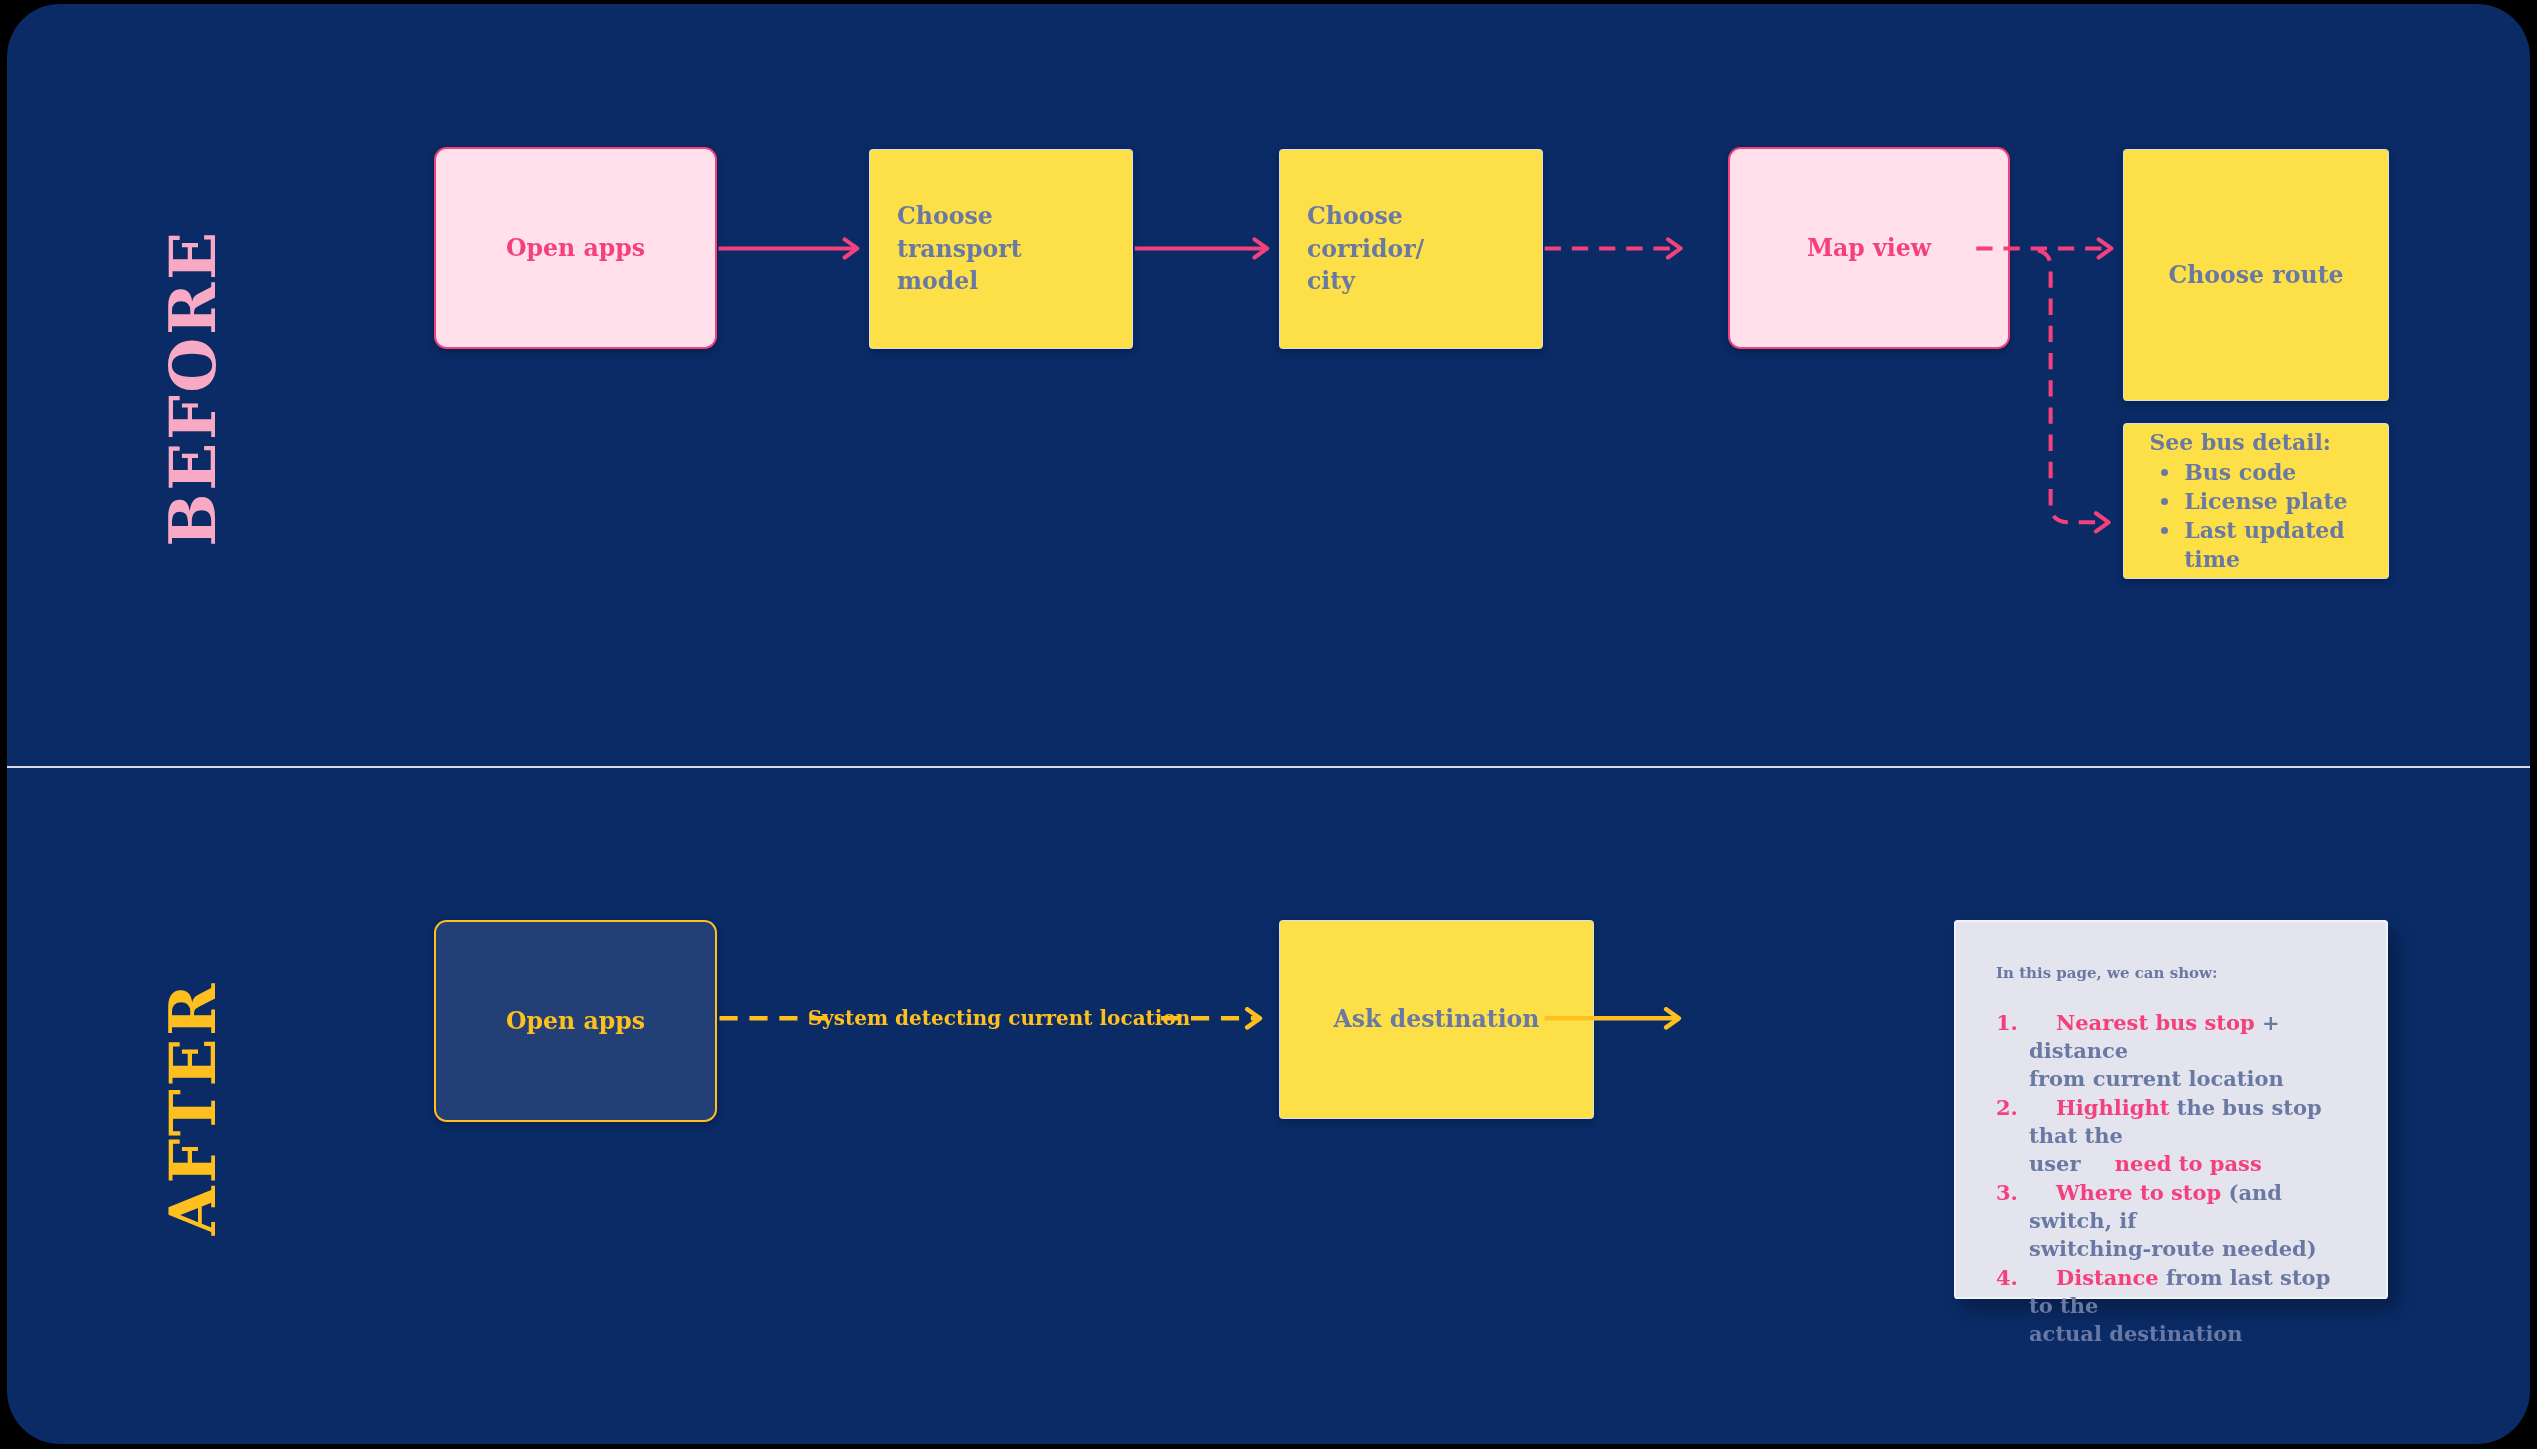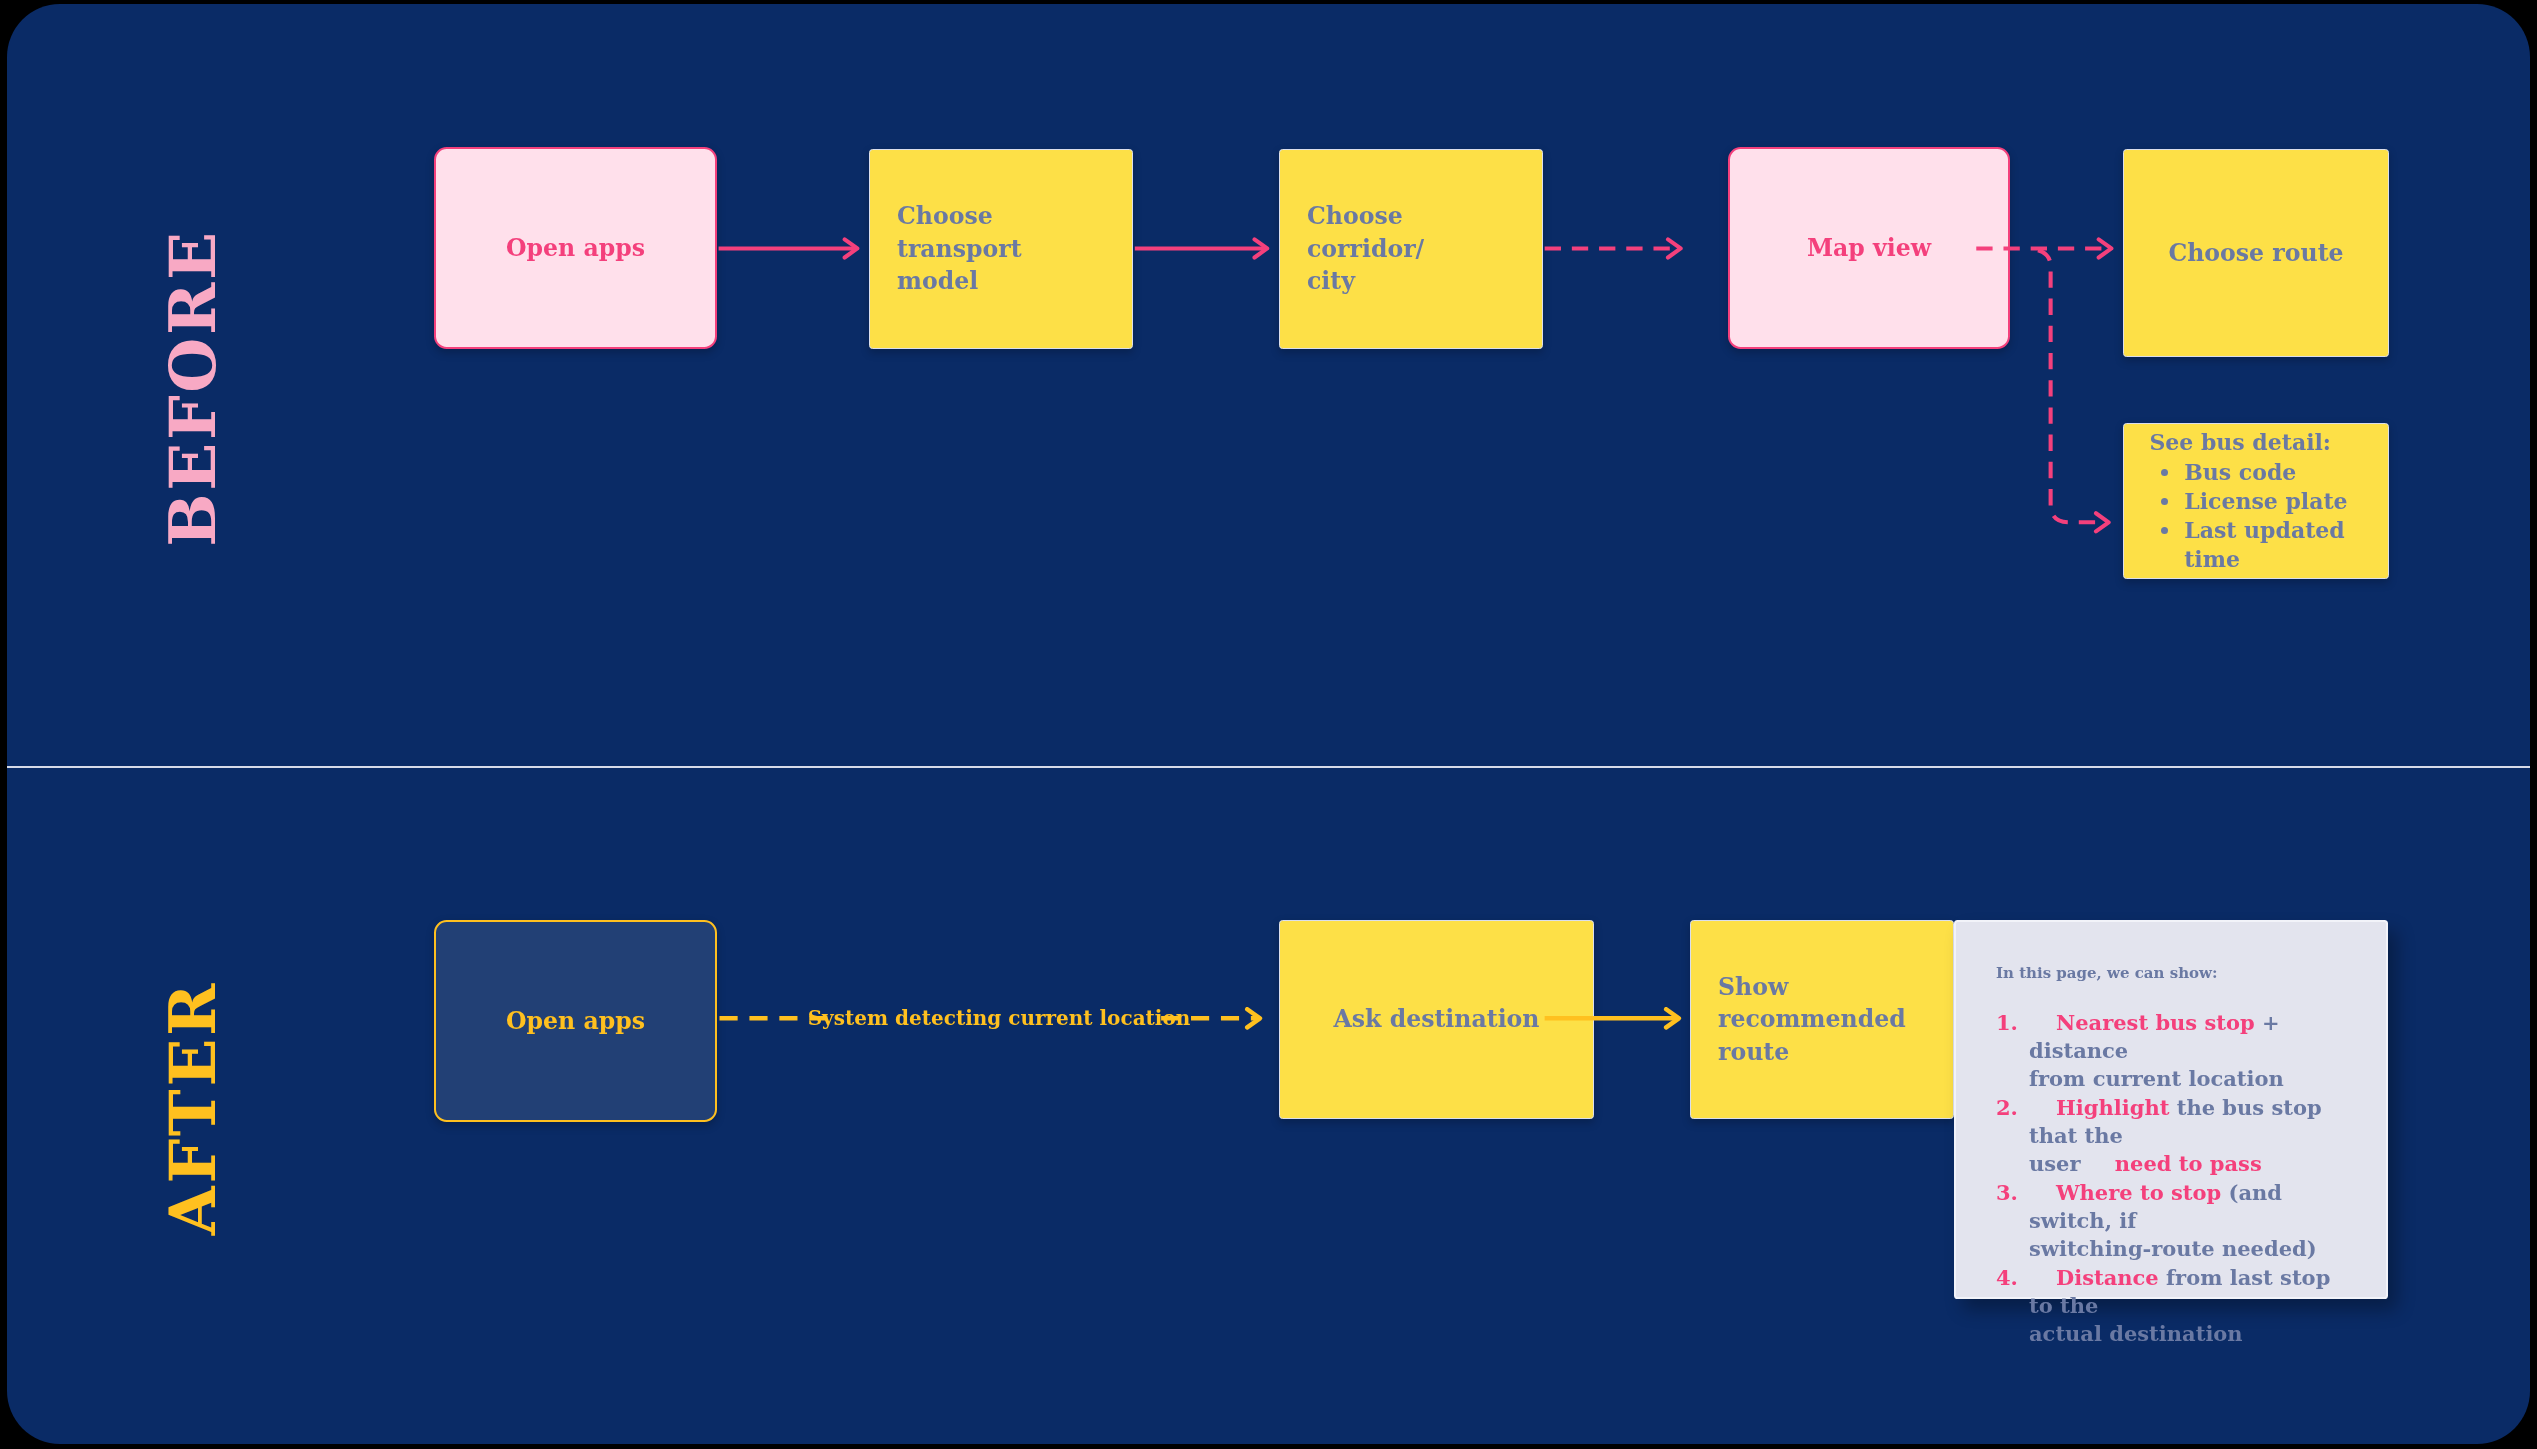--- a/index.html
+++ b/index.html
@@ -62,43 +62,38 @@
     <span class="pre">Choose transport
 model</span>
   </div>
   <div class="box white left" style="left:1279px;top:149px;width:264px;height:200px;">
     <span class="pre">Choose corridor/
 city</span>
   </div>
   <div class="box pinkbox center" style="left:1728px;top:147px;width:282px;height:202px;">
     <span class="pre">Map view</span>
   </div>
-  <div class="box white center" style="left:2123px;top:149px;width:266px;height:208px;">
+  <div class="box white center" style="left:2123px;top:149px;width:266px;height:252px;">
     <span class="pre">Choose route</span>
   </div>
   <div class="box white busdetail" style="left:2123px;top:423px;width:266px;height:156px;">
     <span>See bus detail:</span>
     <ul>
       <li class="pre">Bus code</li>
       <li class="pre">License plate</li>
       <li class="pre">Last updated
 time</li>
     </ul>
   </div>
 
   <div class="box ylbox center" style="left:434px;top:920px;width:283px;height:202px;">
     <span class="pre">Open apps</span>
   </div>
   <div class="box white center" style="left:1279px;top:920px;width:315px;height:199px;">
     <span class="pre">Ask destination</span>
-  </div>
-  <div class="box white left" style="left:1690px;top:920px;width:264px;height:199px;">
-    <span class="pre">Show
-recommended
-route</span>
   </div>
 
   <div class="arrow-label">System detecting current location</div>
 
   <div class="panel">
     <p class="panel-heading">In this page, we can show:</p>
     <ol>
       <li>
         <span class="num">1.</span>
         <span class="itext"><span class="hl">Nearest bus stop</span><span> + distance

